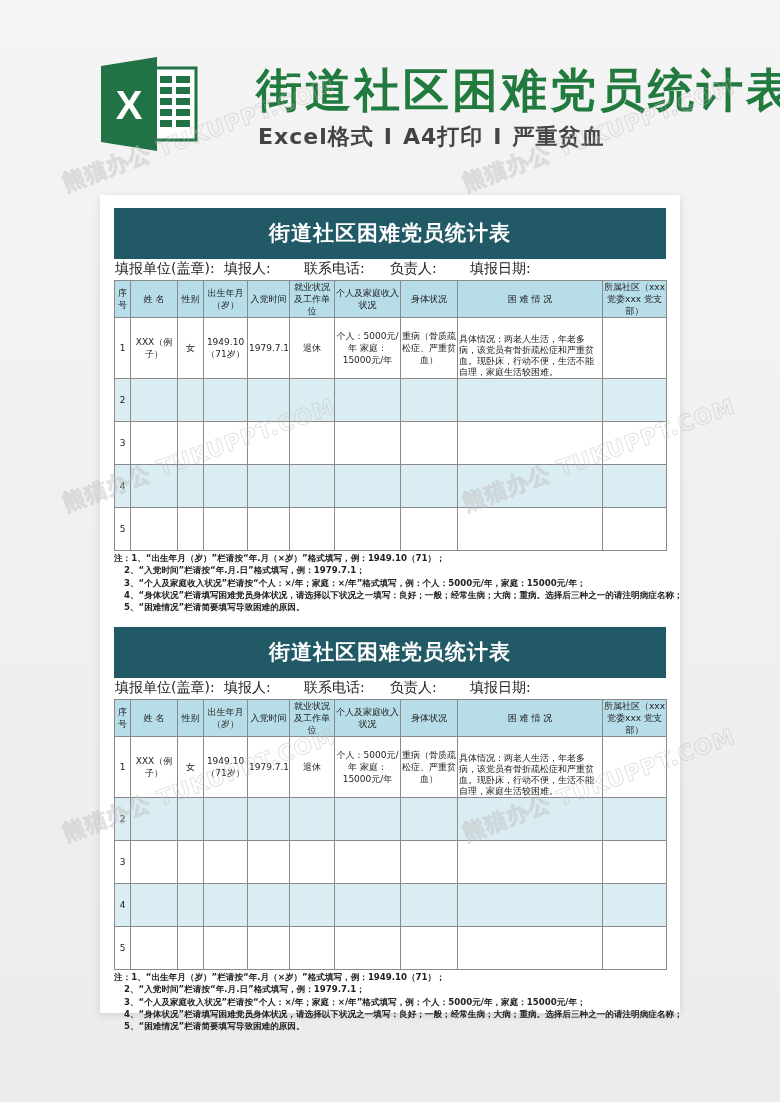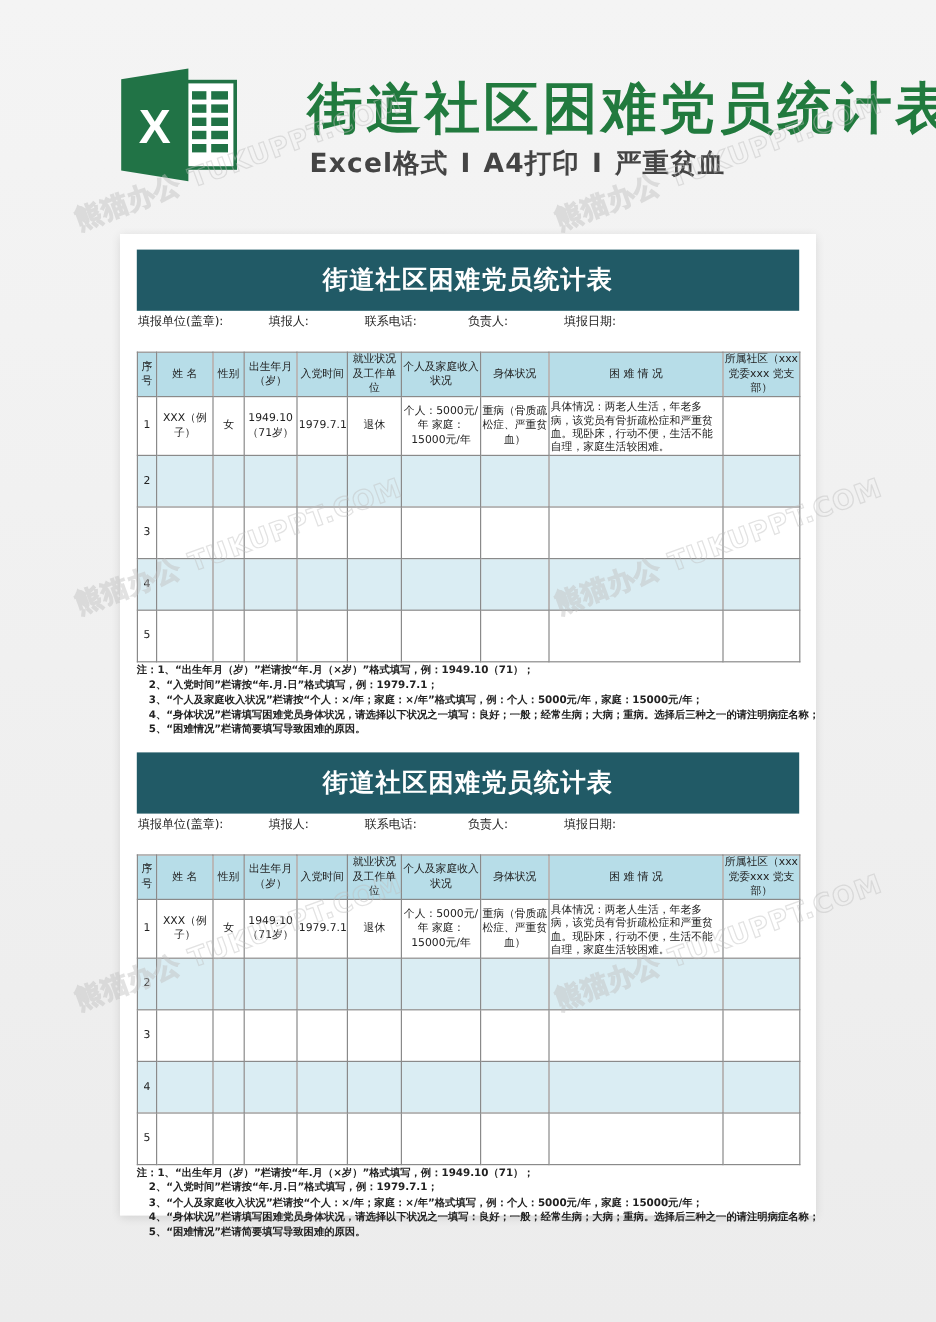--- a/index.html
+++ b/index.html
@@ -28,36 +28,36 @@
     background: #fff; box-shadow: 0 2px 8px rgba(0,0,0,0.12);
   }
   .sheet { position: absolute; left: 14px; width: 552px; }
   .sheet.s1 { top: 13px; }
   .sheet.s2 { top: 432px; }
   .title-bar {
     height: 51px; background: #215a66; color: #fff;
     font-size: 21px; font-weight: bold; text-align: center; line-height: 51px; letter-spacing: 1px;
   }
   .info-row {
-    position: relative; height: 34px; font-size: 10px; color: #222; line-height: 19px;
+    position: relative; height: 21px; font-size: 14px; color: #222; line-height: 19px;
   }
   .info-row span { position: absolute; top: 0; white-space: nowrap; }
   table.grid {
     border-collapse: collapse; width: 552px; table-layout: fixed;
     font-size: 9px; color: #222;
   }
   table.grid td, table.grid th {
     border: 1px solid #8a8a8a; padding: 0 1px; text-align: center; vertical-align: middle;
     font-weight: normal; line-height: 12px; overflow: hidden;
   }
   table.grid thead th { background: #b7dde8; height: 27px; }
   table.grid tr.r1 td { height: 42px; background: #fff; }
   table.grid tr.blank td { height: 42px; }
   table.grid tr.alt td { background: #daedf3; }
-  table.grid td.diff { text-align: left; line-height: 11px; vertical-align: top; padding-top: 4px; }
+  table.grid td.diff { text-align: left; line-height: 11px; vertical-align: top; padding-top: 16px; }
   .notes { font-size: 8.6px; color: #222; line-height: 12.3px; margin-top: 1px; }
   .notes div { white-space: nowrap; font-weight: bold; }
   .notes .ind { padding-left: 10px; }
 
   
   .wm {
     position: absolute; font-size: 22px; font-weight: bold; color: rgba(200,200,200,0.35);
     transform: rotate(-20deg); white-space: nowrap; pointer-events: none;
     -webkit-text-stroke: 1px rgba(190,190,190,0.45); color: transparent; letter-spacing: 1px;
   }

